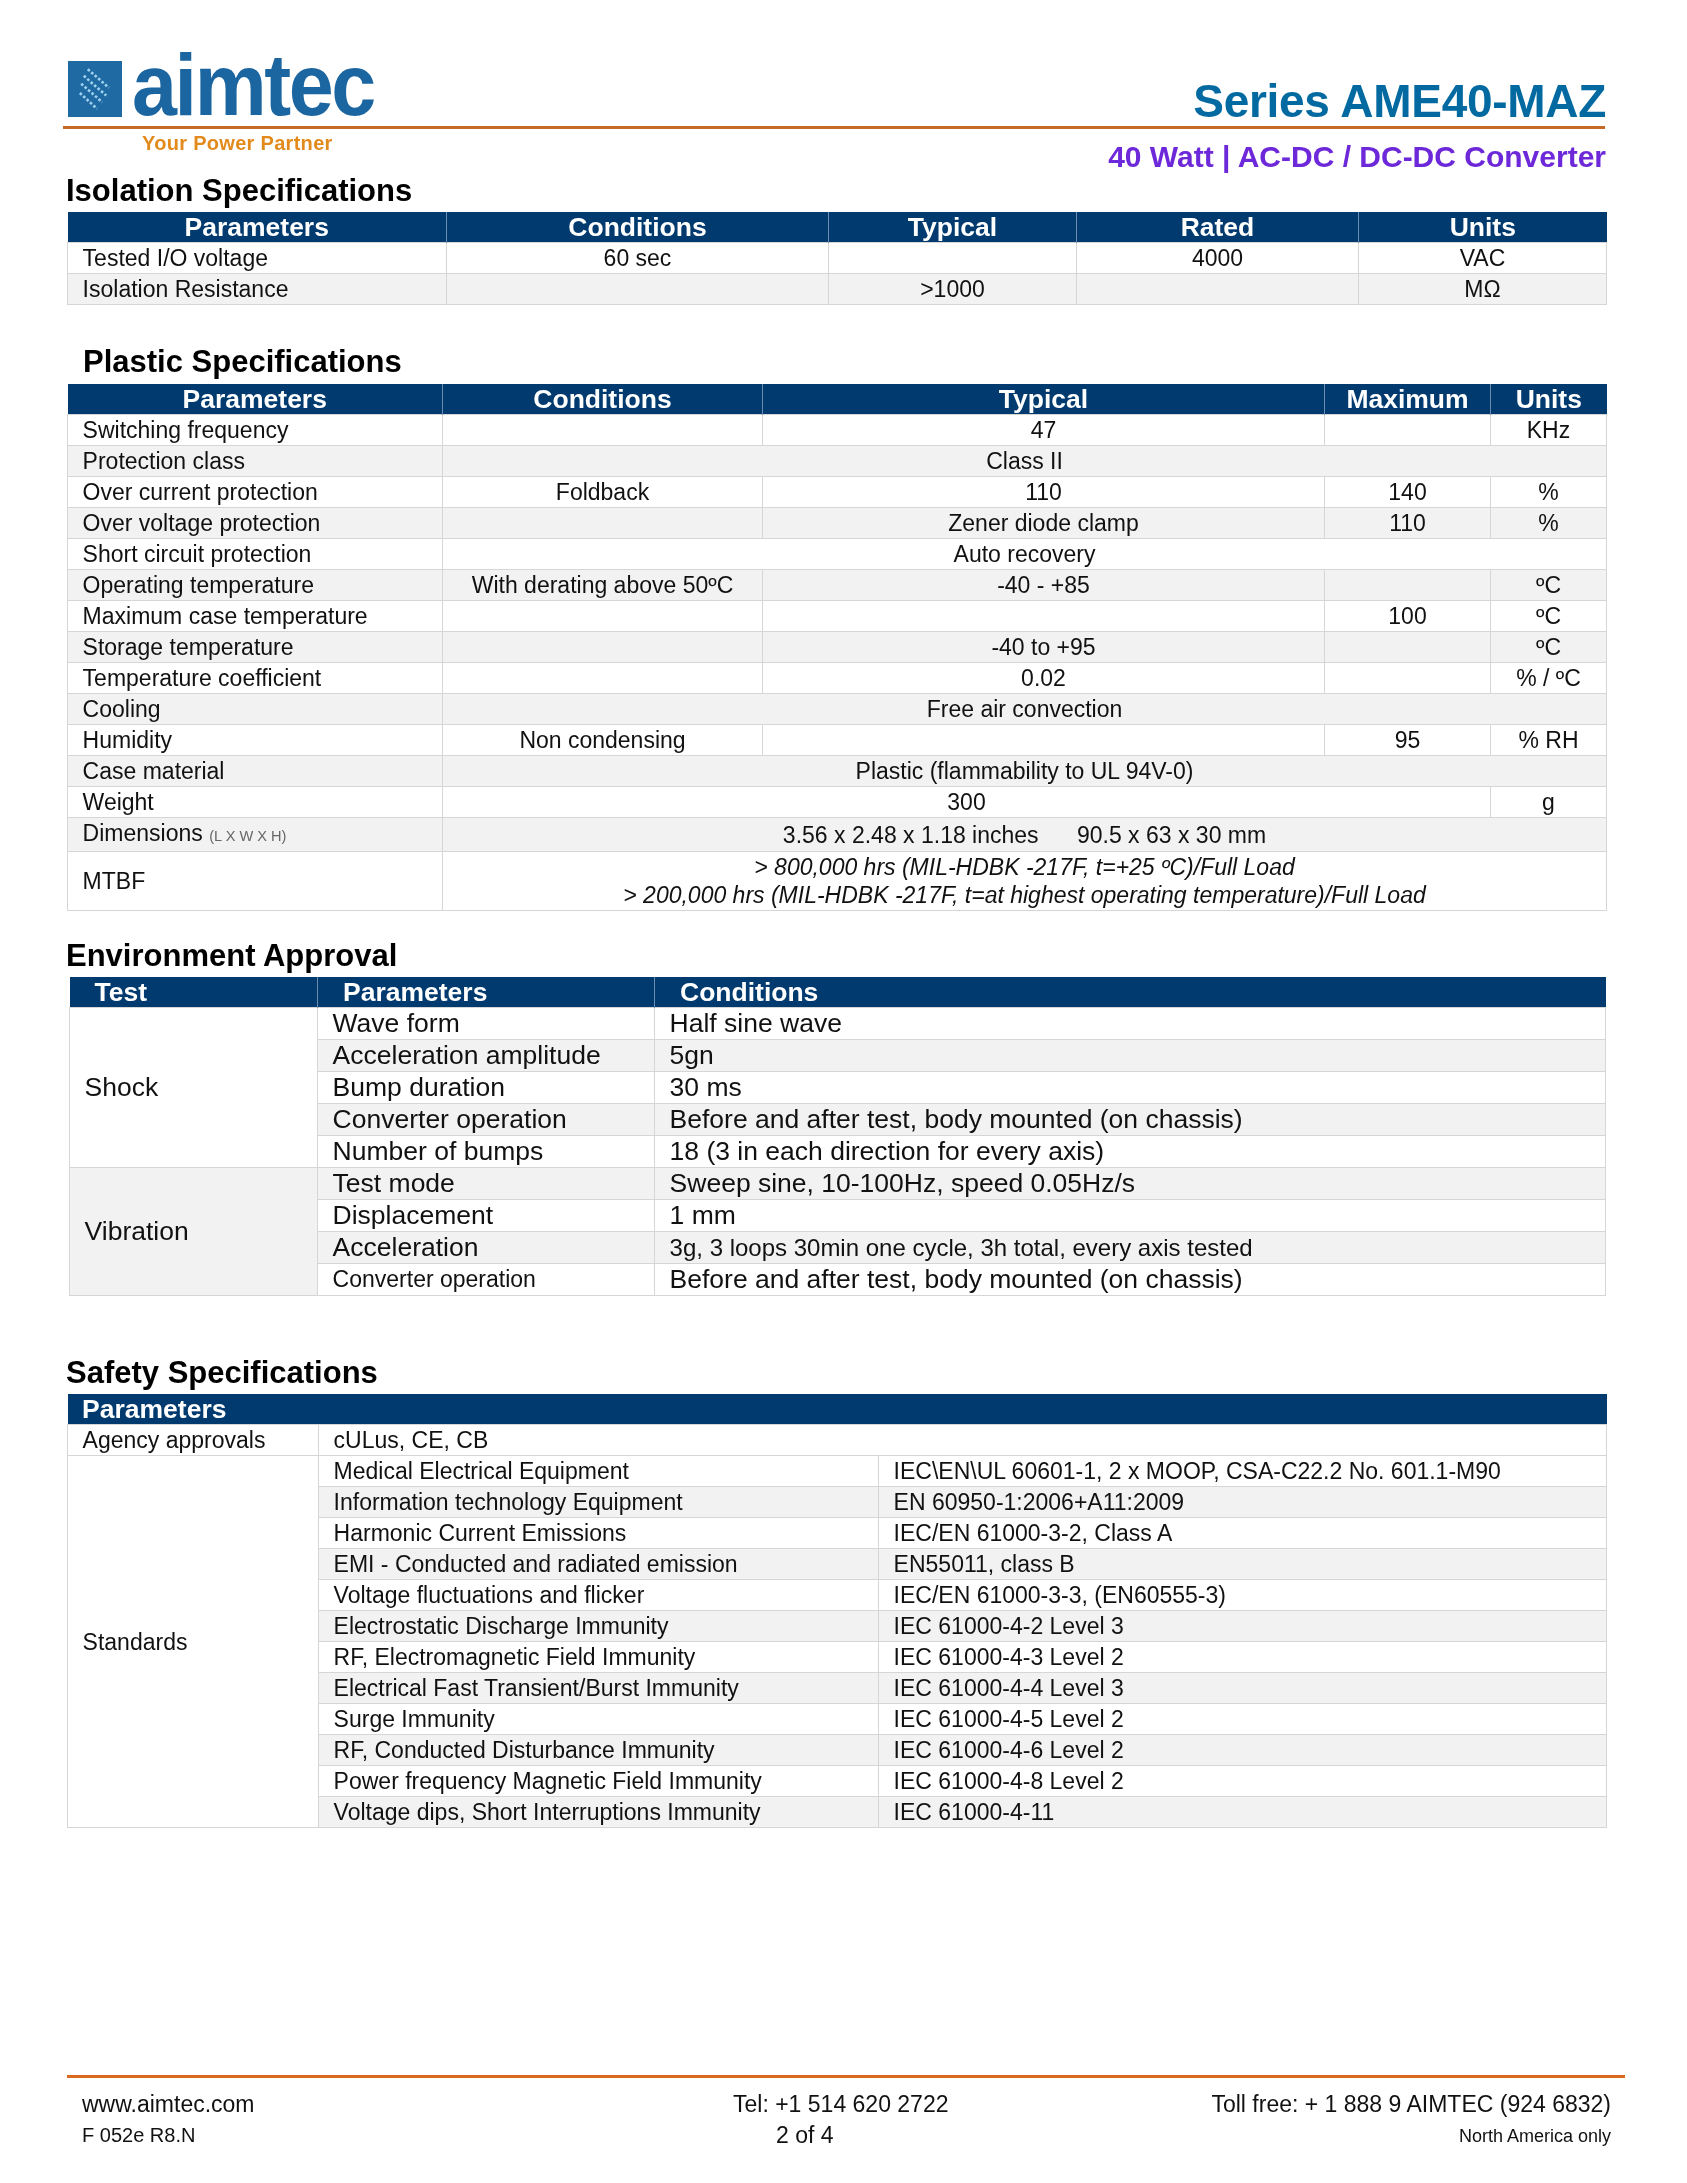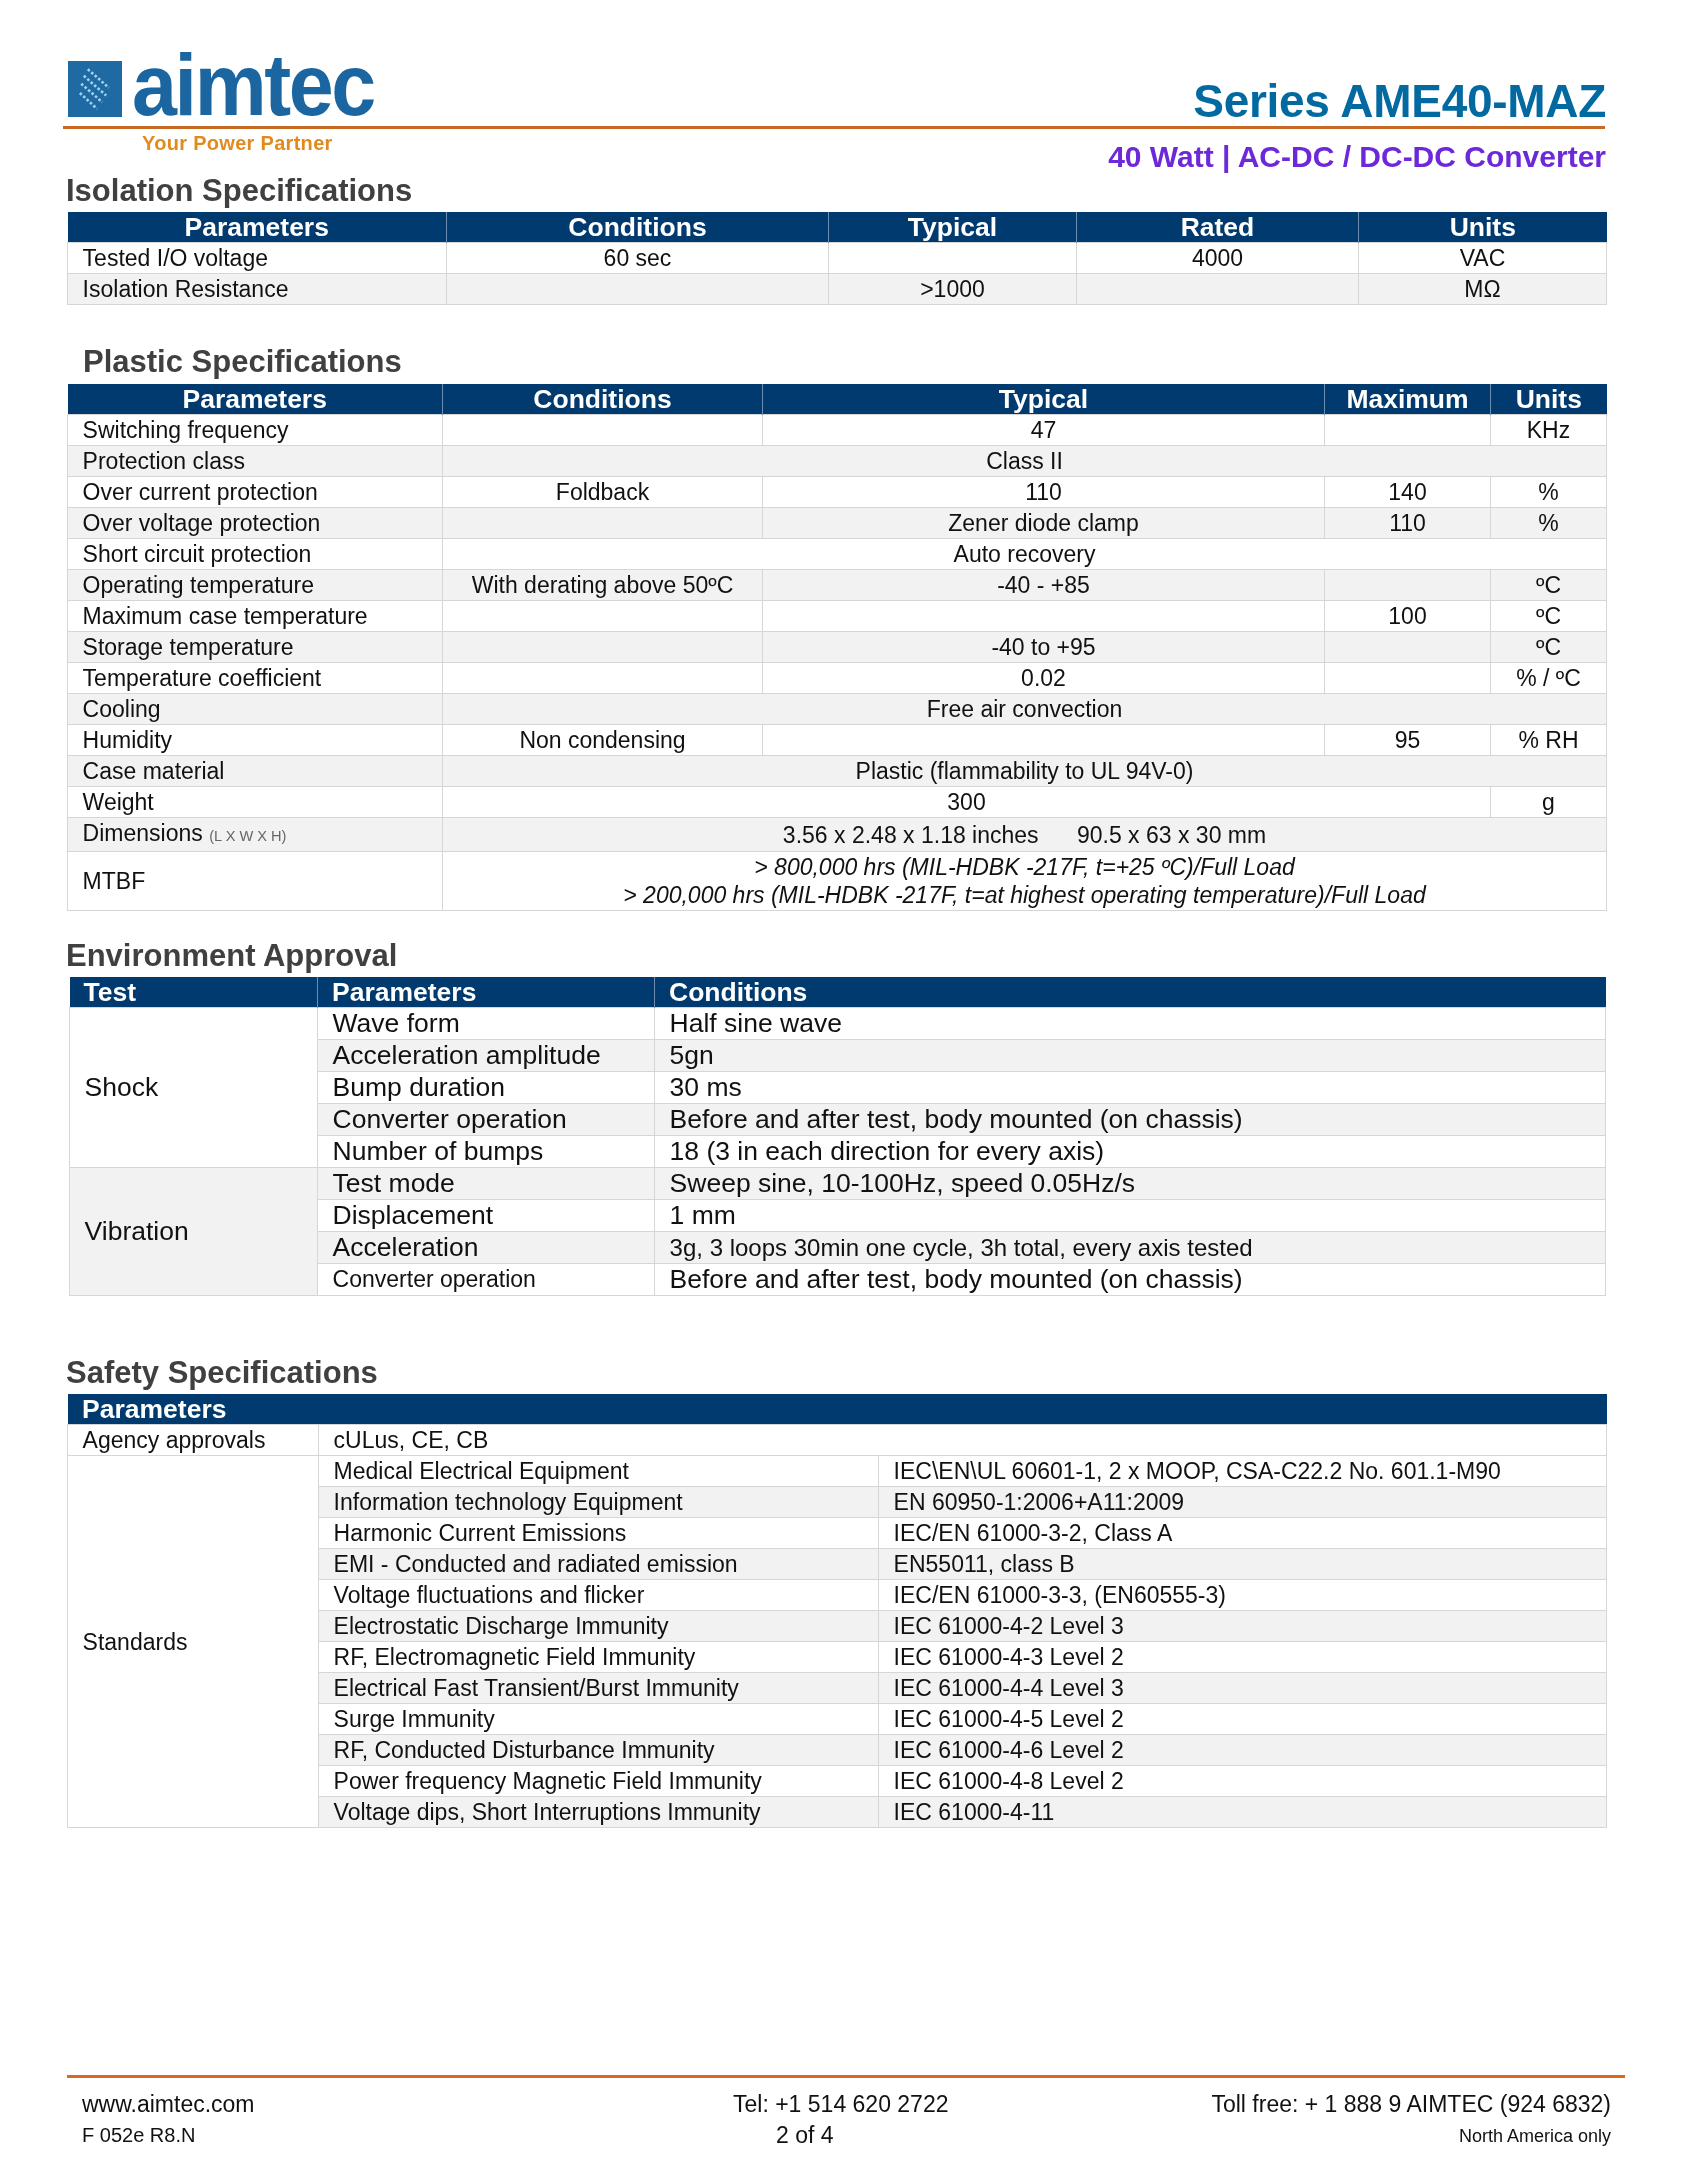--- a/index.html
+++ b/index.html
@@ -8,34 +8,34 @@
   .abs { position:absolute; }
   
   .logo-box { left:68px; top:61px; width:54px; width:54px; height:54px; background:#1f6aa3; }
   .logo-box svg { display:block; }
   .logo-text { left:132px; top:41px; font-size:87px; font-weight:bold; color:#1b66a0;
                letter-spacing:-2.6px; line-height:1; transform:scaleX(0.93); transform-origin:left top; }
   .tagline { left:142px; top:132px; font-size:20px; font-weight:bold; color:#e38a1c; letter-spacing:0.3px; }
   .hdr-line { left:63px; top:126px; width:1542px; height:2.6px; background:#c46a25; }
   .series { right:81px; top:74px; font-size:46px; font-weight:bold; color:#0369a1; letter-spacing:-0.3px; }
   .subtitle { right:81px; top:132px; font-size:30px; font-weight:bold; color:#6d28d9;margin-top:8px; }
-  .sec-title { font-size:31px; font-weight:bold; color:#404040; }
+  .sec-title { font-size:31px; font-weight:bold; color:#000000; }
   table { border-collapse:collapse; position:absolute; table-layout:fixed; }
   th { background:#003a6e; color:#fff; font-weight:bold; font-size:26.5px; padding:0; height:30px; line-height:30px;
        border-left:1.3px solid #6d8db0; }
   th:first-child { border-left:none; }
   td { font-size:23px; padding:0 0 0 14.6px; height:30px; line-height:30px; border:1.3px solid #d6d6d6;
        white-space:nowrap; overflow:visible; }
   td.c { text-align:center; padding-left:0; }
   tr.alt td { background:#f2f2f2; }
   tr.alt td.nobg, td.nobg { background:#fff; }
   th.l { text-align:left; padding-left:14.6px; }
   .small-note { font-size:14.6px; color:#666; }
   .env td { font-size:26.5px; height:31px; line-height:31px; padding-left:14.6px; }
-  .env th { font-size:26.5px; height:30px; line-height:30px; text-align:left; padding-left:14px; }
+  .env th { font-size:26.5px; height:30px; line-height:30px; text-align:left; padding-left:25px; }
   .footer-line { left:67px; top:2075px; width:1558px; height:3.3px; background:#d9691f; }
   .foot { font-size:23px; }
   .foot-sm { font-size:20px; }
 </style>
 </head>
 <body>
 
 <div class="abs logo-box" style="left:68px;top:61px;width:54px;height:56px;">
   <svg width="54" height="56" viewBox="0 0 82 84">
     <rect x="0" y="0" width="82" height="84" fill="#1f6aa3"></rect>

